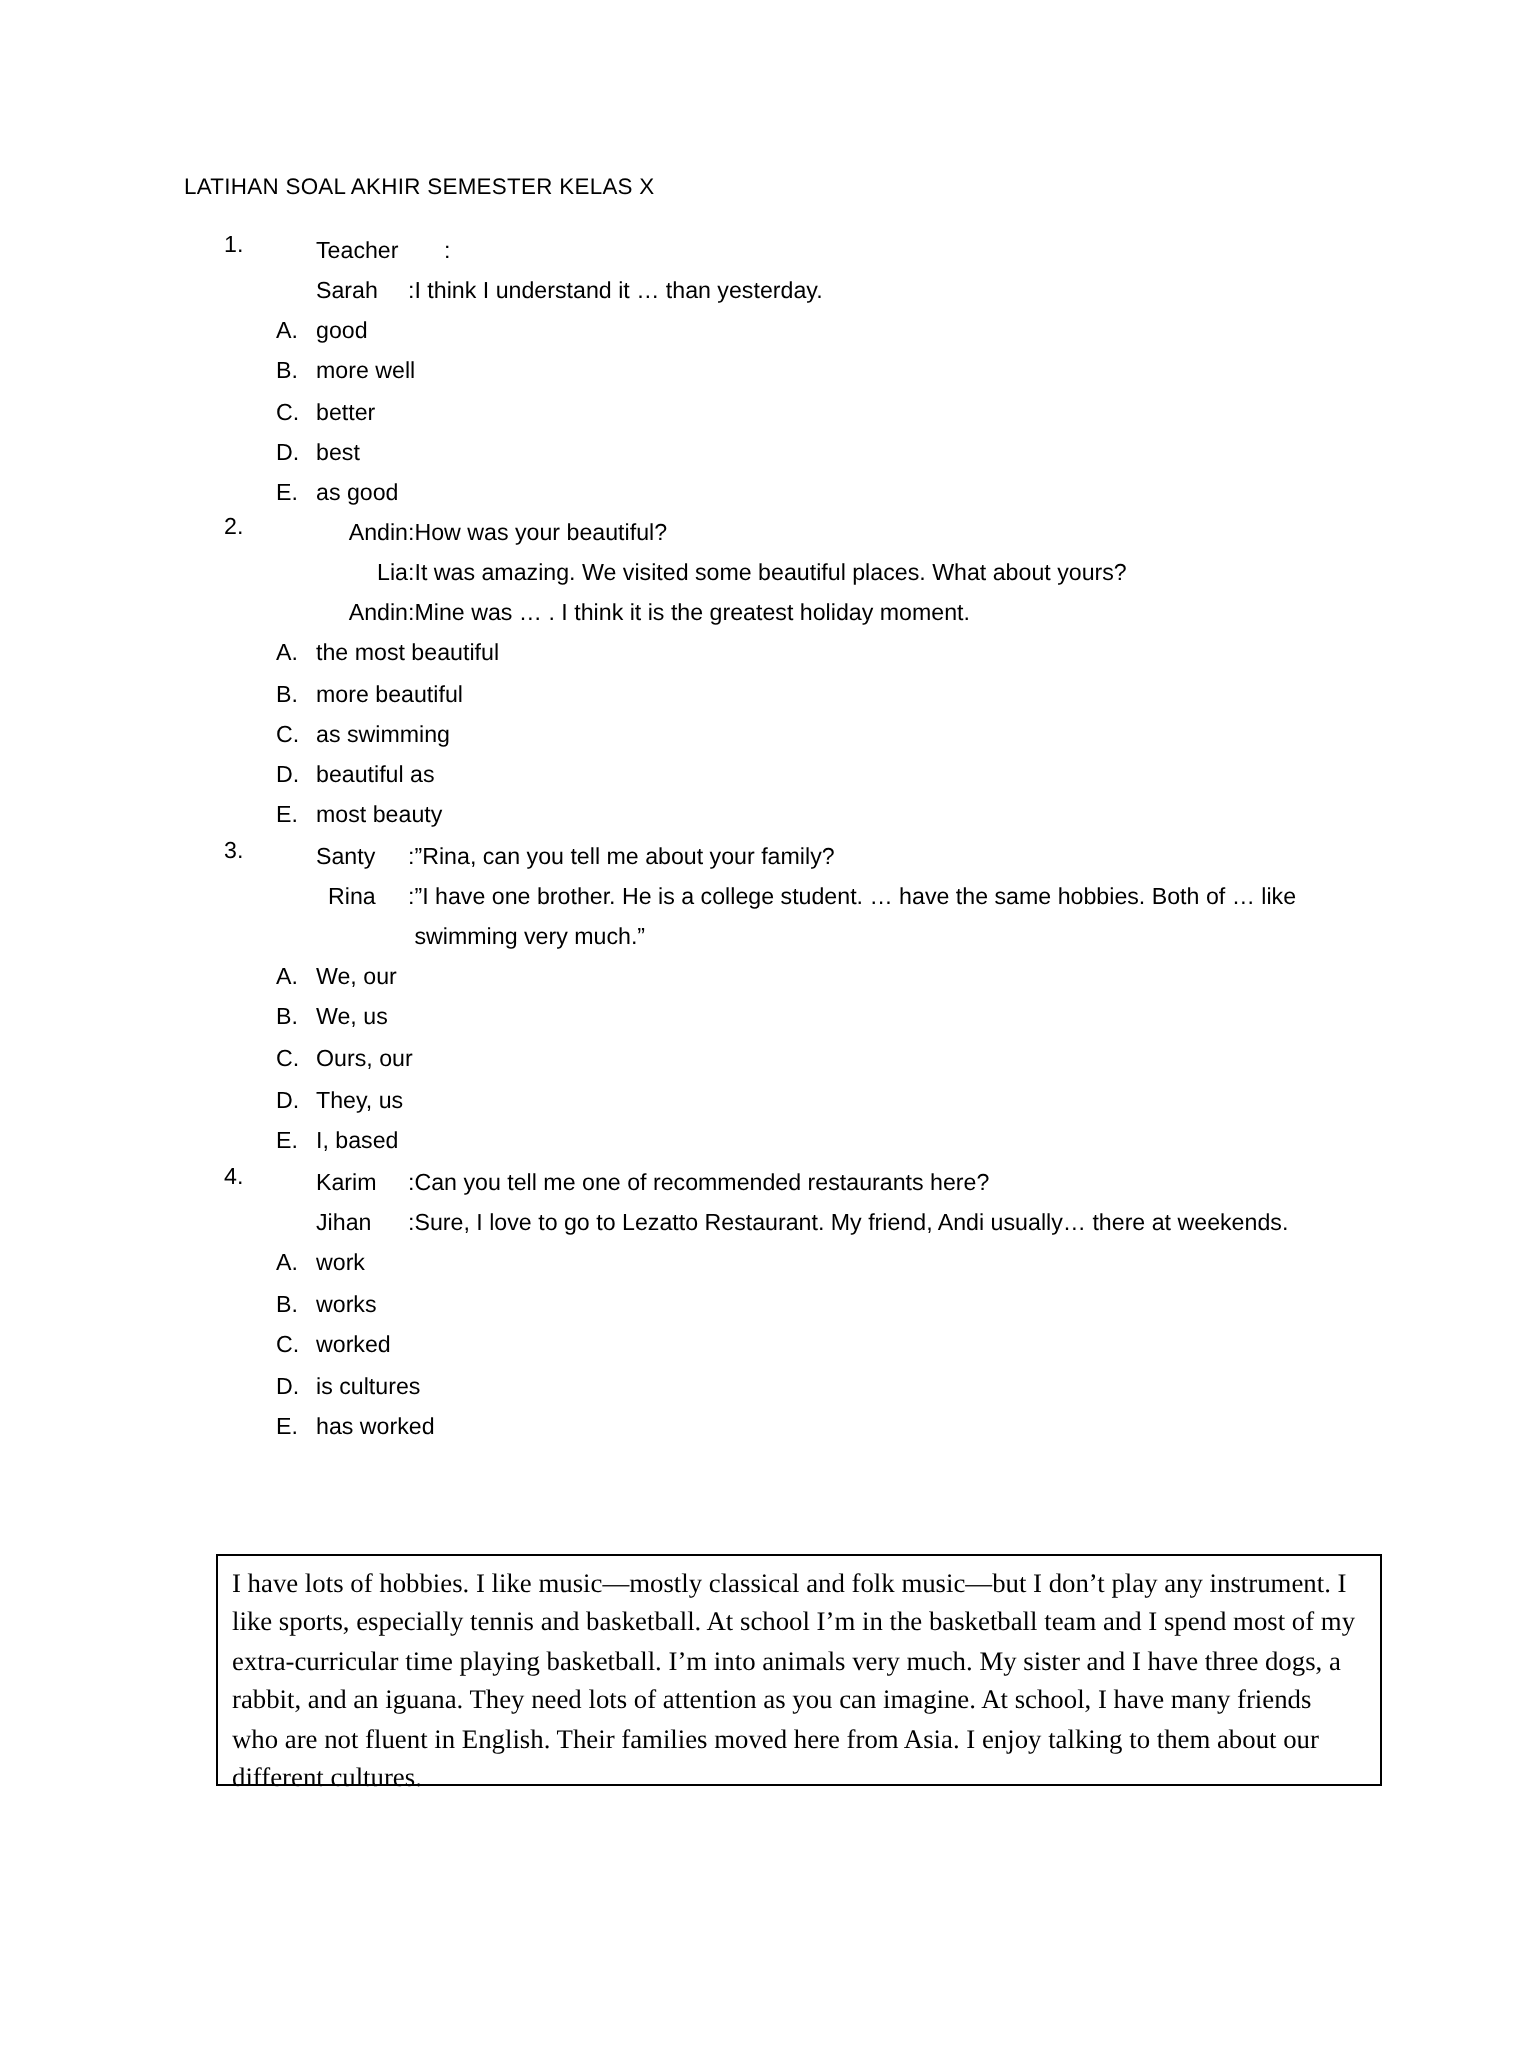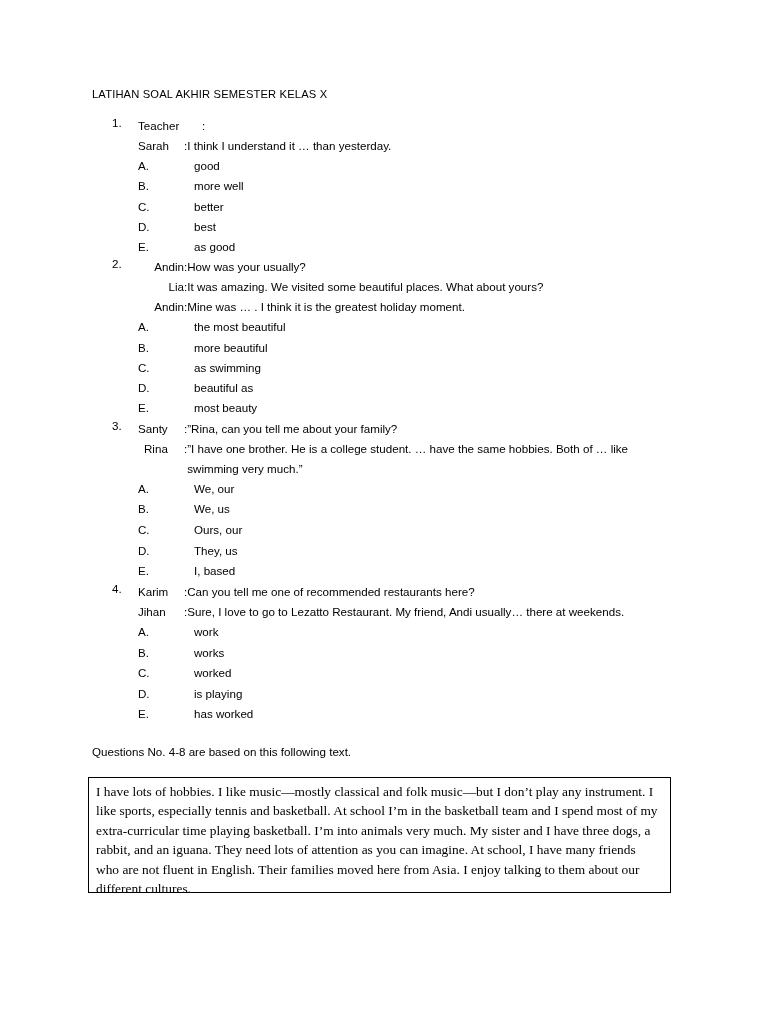--- a/index.html
+++ b/index.html
@@ -47,21 +47,21 @@
   .q-num {
     position: absolute;
     left: 20px;
     top: 0;
     width: 22px;
     text-align: left;
     font-size: 11.6px;
   }
 
   .dialogues {
-    margin-left: 46px;
+    margin-left: 66px;
   }
 
   .dlg-line {
     display: flex;
     font-size: 11.6px;
     line-height: 20.1px;
     align-items: flex-start;
   }
   .dlg-speaker {
     flex: 0 0 auto;
@@ -91,36 +91,36 @@
     margin-top: 0px;
   }
   .opt {
     display: flex;
     font-size: 11.6px;
   }
   .opt-letter {
     flex: 0 0 auto;
     width: 20px;
   }
-  .opt-text { flex: 1 1 auto; margin-left: 36px; }
+  .opt-text { flex: 1 1 auto; }
 
   .opts-tight .opt { line-height: 20.2px; }
   .opts-loose .opt { line-height: 20.6px; }
 
   .instruction {
     position: absolute;
     left: 92px;
     top: 745px;
     font-size: 11.6px;
     white-space: nowrap;
   }
 
   .passage-box {
     position: absolute;
-    left: 88px;
+    left: 108px;
     top: 777px;
     width: 583px;
     height: 116px;
     border: 1.3px solid #000;
     box-sizing: border-box;
     background: #fff;
   }
   .passage-text {
     position: absolute;
     left: 7px;
@@ -178,21 +178,21 @@
         </div>
       </div>
     </div>
 
     <div class="question q2">
       <div class="q-num">2.</div>
       <div class="dialogues">
         <div class="dlg-line">
           <span class="dlg-speaker">Andin</span>
           <span class="dlg-colon">:</span>
-          <span class="dlg-text">How was your usually?</span>
+          <span class="dlg-text">How was your beautiful?</span>
         </div>
         <div class="dlg-line">
           <span class="dlg-speaker">Lia</span>
           <span class="dlg-colon">:</span>
           <span class="dlg-text">It was amazing. We visited some beautiful places. What about yours?</span>
         </div>
         <div class="dlg-line">
           <span class="dlg-speaker">Andin</span>
           <span class="dlg-colon">:</span>
           <span class="dlg-text">Mine was … . I think it is the greatest holiday moment.</span>
@@ -282,30 +282,29 @@
         <div class="opt">
           <span class="opt-letter">B.</span>
           <span class="opt-text">works</span>
         </div>
         <div class="opt">
           <span class="opt-letter">C.</span>
           <span class="opt-text">worked</span>
         </div>
         <div class="opt">
           <span class="opt-letter">D.</span>
-          <span class="opt-text">is playing</span>
+          <span class="opt-text">is cultures</span>
         </div>
         <div class="opt">
           <span class="opt-letter">E.</span>
           <span class="opt-text">has worked</span>
         </div>
       </div>
     </div>
 
   </div>
 
-  <div class="instruction">Questions No. 4-8 are based on this following text.</div>
 
   <div class="passage-box">
     <div class="passage-text">I have lots of hobbies. I like music—mostly classical and folk music—but I don’t play any instrument.  I like sports, especially tennis and basketball. At school I’m in the basketball team and I spend most of my extra-curricular time playing basketball. I’m into animals very much. My sister and I have three dogs, a rabbit, and an iguana. They need lots of attention as you can imagine. At school, I have many friends who are not fluent in English. Their families moved here from Asia. I enjoy talking to them about our different cultures.</div>
   </div>
 
 </div>
 
 </body></html>

